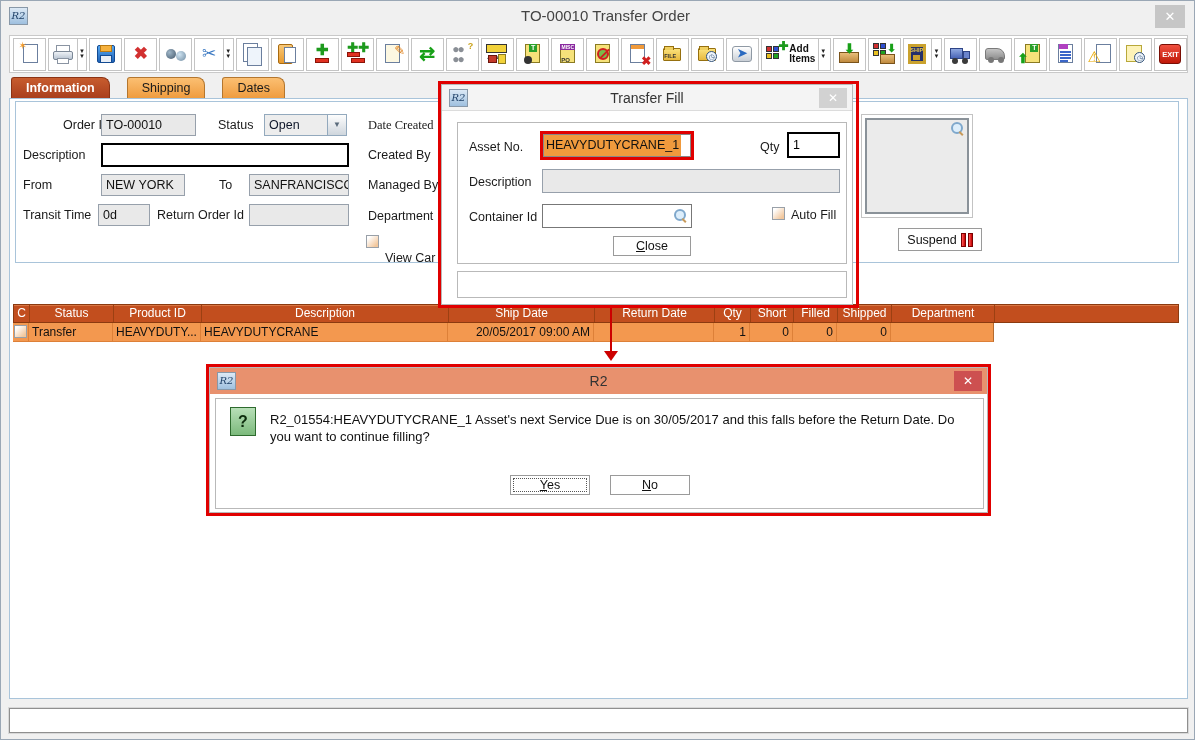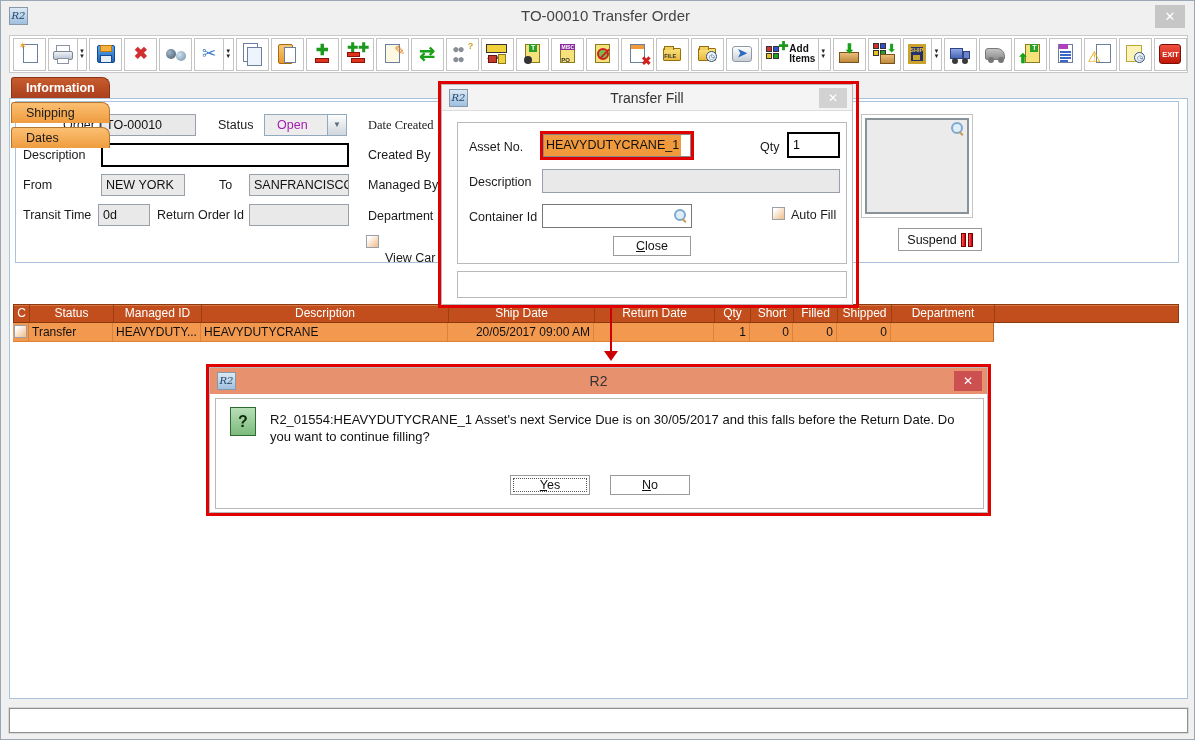--- a/index.html
+++ b/index.html
@@ -26,34 +26,34 @@
   .ypage { width:15px; height:19px; background:#f6e27a; border:1px solid #8a7a22; left:5px; top:2px; }
   .glyph { width:100%; text-align:center; font-size:17px; line-height:24px; }
   .minitxt { font-size:6px; font-weight:bold; line-height:7px; text-align:center; width:100%; }
   .folder { left:3px; top:6px; width:18px; height:13px; background:linear-gradient(#fbe27c,#e8b93e); border:1px solid #96700f; border-radius:1px; }
   .folder:before { content:""; position:absolute; top:-3px; left:0; width:8px; height:3px; background:#f0cf5e; border:1px solid #96700f; border-bottom:none; }
   .cubes { left:2px; top:4px; width:14px; height:14px; }
   .cubes i { position:absolute; width:6px; height:6px; border:1px solid #333; }
   .clockc { width:11px; height:11px; border-radius:50%; background:#eef4fb; border:1px solid #33537a; color:#33537a; font-size:7px; line-height:10px; text-align:center; }
 
   
-  #tabs { position:absolute; left:10px; top:76px; height:21px; display:flex; gap:4px; z-index:2;flex-direction:column; }
+  #tabs { position:absolute; left:10px; top:76px; height:21px; display:flex; gap:17px; z-index:2; }
   .tab { height:21px; padding:0 14px; border:1px solid #b4762e; border-bottom:none; border-radius:3px 8px 0 0;
          background:linear-gradient(#fbbf72,#ef9c3f); font-size:12.5px; line-height:20px; color:#1a1a1a; cursor:pointer; }
   .tab.active { background:linear-gradient(#c75c2e,#a93f1d); color:#fff; font-weight:bold; border-color:#8c3314; }
   #tabpanel { position:absolute; left:8px; top:97px; width:1179px; height:601px; background:#fff; border:1px solid #a9c4da; }
 
   
   #formbox { position:absolute; left:14px; top:100px; width:1164px; height:162px; background:#fff; border:1px solid #a9c4da; }
   .lbl { position:absolute; font-size:12.5px; color:#1a1a1a; white-space:nowrap; }
   .field { position:absolute; height:22px; background:#e9e9e9; border:1px solid #97a0ab; font-size:12.5px; color:#111;
            line-height:20px; padding:0 4px; white-space:nowrap; overflow:hidden; }
   .field.white { background:#fff; }
   .combo { position:absolute; height:22px; border:1px solid #93a9bd; background:#ededed; display:flex; }
-  .combo .cval { flex:1; font-size:12.5px; color:#a21caf; line-height:20px; padding:0 4px;margin-left:8px; }
+  .combo .cval { flex:1; font-size:12.5px; color:#0f172a; line-height:20px; padding:0 4px; }
   .combo .cbtn { width:19px; background:linear-gradient(#fdfdfd,#cfd6dd); border-left:1px solid #93a9bd; color:#5a6b7c; font-size:8px; text-align:center; line-height:20px; }
   .chk { position:absolute; width:13px; height:13px; border:1px solid #99a0a8; background:linear-gradient(135deg,#ffffff 15%,#f2c79c 85%); cursor:pointer; }
   input.text { position:absolute; height:24px; border:2px solid #000; background:#fff; font-size:12.5px; padding:0 4px; font-family:"Liberation Sans",sans-serif; }
   .mag { position:absolute; width:13px; height:13px; }
   .mag:before { content:""; position:absolute; left:0; top:0; width:8px; height:8px; border:2px solid #7fa8cc; border-radius:50%; background:#ddeefb; }
   .mag:after { content:""; position:absolute; left:9px; top:9px; width:5px; height:2px; background:#c89a5a; transform:rotate(45deg); transform-origin:0 0; }
   #photo-outer { position:absolute; left:860px; top:113px; width:112px; height:104px; border:1px solid #c3c3c3; background:#fff; }
   #photo-inner { position:absolute; left:3px; top:3px; width:104px; height:96px; background:#ebebeb; border:2px solid #8a9299; }
   .btn { background:#fff; border:1px solid #9a9a9a; font-size:12.5px; color:#111; text-align:center; cursor:pointer; font-family:"Liberation Sans",sans-serif; }
   #suspend-btn { position:absolute; left:897px; top:227px; width:84px; height:23px; display:flex; align-items:center; justify-content:center; gap:4px; }
@@ -436,21 +436,21 @@
       <span style="display:flex;gap:2px;">
         <span class="pausebar"></span>
         <span class="pausebar"></span>
       </span>
     </button>
 
   <div id="grid">
     <div class="hdr">
       <div class="hcell" style="width:16px;">C</div>
       <div class="hcell" style="width:84px;">Status</div>
-      <div class="hcell" style="width:88px;">Managed ID</div>
+      <div class="hcell" style="width:88px;">Product ID</div>
       <div class="hcell" style="width:247px;">Description</div>
       <div class="hcell" style="width:146px;">Ship Date</div>
       <div class="hcell" style="width:120px;">Return Date</div>
       <div class="hcell" style="width:36px;">Qty</div>
       <div class="hcell" style="width:43px;">Short</div>
       <div class="hcell" style="width:44px;">Filled</div>
       <div class="hcell" style="width:54px;">Shipped</div>
       <div class="hcell" style="width:103px;">Department</div>
       <div class="hcell" style="flex:1;border-right:none;"></div>
     </div>

